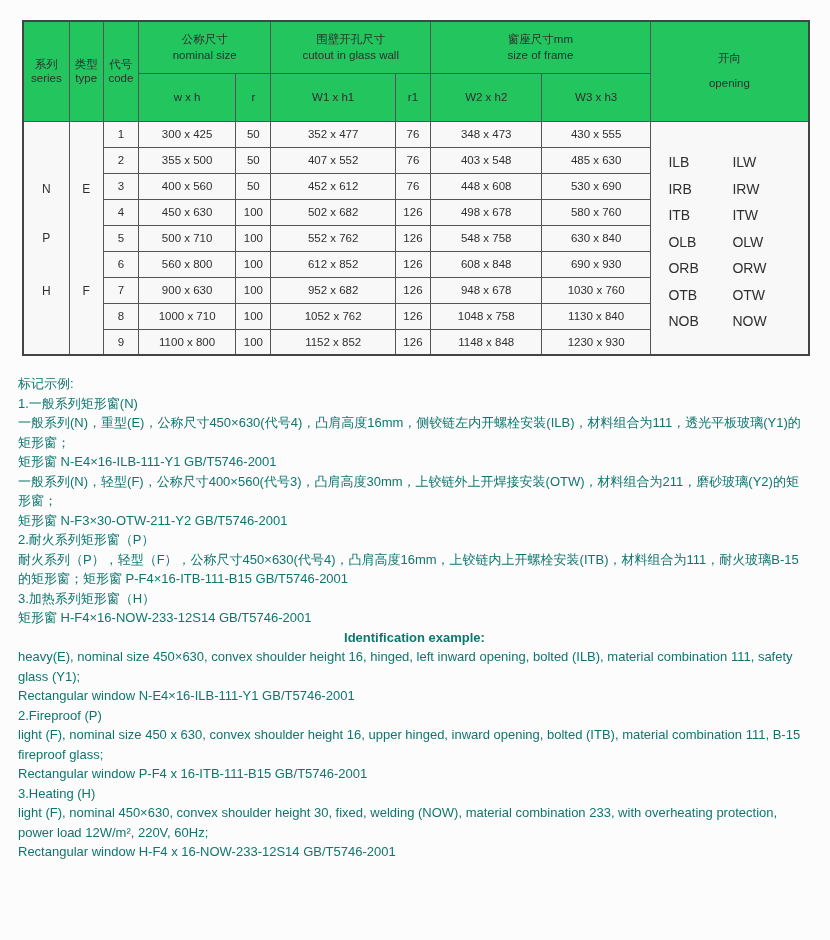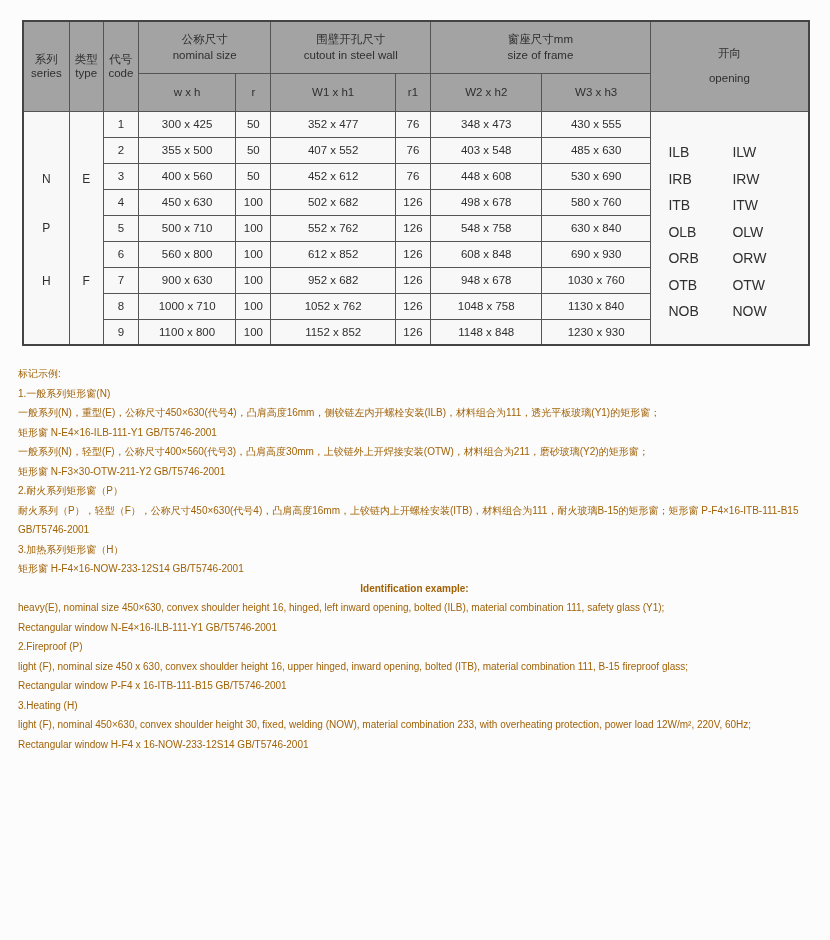--- a/index.html
+++ b/index.html
@@ -29,23 +29,23 @@
     background: #f8f8f8;
   }
   .spec-table th, .spec-table td {
     border: 1px solid #555;
     text-align: center;
     vertical-align: middle;
     font-weight: normal;
     padding: 0;
     overflow: hidden;
   }
-  .spec-table th { background: #a3a3a3; }
+  .spec-table th { background: #22c55e; }
   tr.hdr1 { height: 52px; }
-  tr.hdr2 { height: 38px; }
+  tr.hdr2 { height: 48px; }
   tr.brow { height: 26px; }
   .th-stack div { line-height: 16px; }
   .th-tall .inner {
     height: 100%;
     display: flex; flex-direction: column;
     justify-content: space-between;
     align-items: center;
     padding: 9px 2px 11px 2px;
   }
   .th-open .inner {
@@ -69,23 +69,23 @@
     line-height: 26.5px;
     font-size: 14px;
     margin-top: 8px;
   }
   .opening-grid span { text-align: left; display: block; }
 
   
   .notes {
     margin-top: 18px;
     padding: 0 10px 0 9px;
-    font-size: 10px;
+    font-size: 13px;
     line-height: 19.5px;
-    color: #a16207;
+    color: #0f766e;
   }
   .note { white-space: normal; }
   .note.bold { font-weight: bold; text-align: center; }
 </style>
 </head>
 <body>
 
 <div class="page">
 
   <table class="spec-table">
@@ -120,21 +120,21 @@
           <span>代号</span>
           <span>code</span>
         </div>
       </th>
       <th colspan="2" class="th-stack">
         <div>公称尺寸</div>
         <div>nominal size</div>
       </th>
       <th colspan="2" class="th-stack">
         <div>围壁开孔尺寸</div>
-        <div>cutout in steel wall</div>
+        <div>cutout in glass wall</div>
       </th>
       <th colspan="2" class="th-stack">
         <div>窗座尺寸mm</div>
         <div>size of frame</div>
       </th>
       <th rowspan="2" class="th-tall th-open">
         <div class="inner">
           <span>开向</span>
           <span>opening</span>
         </div>

